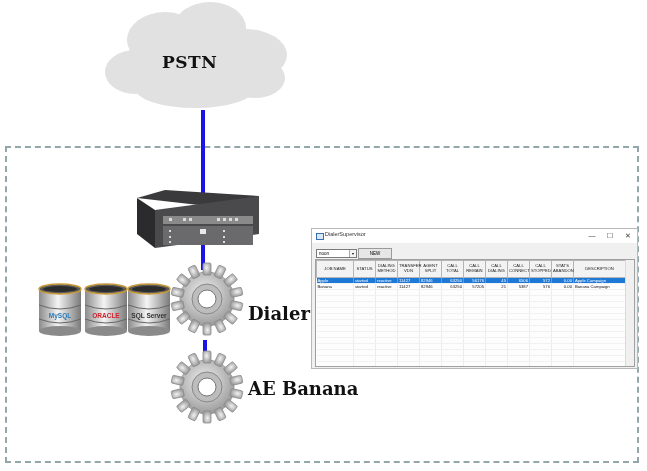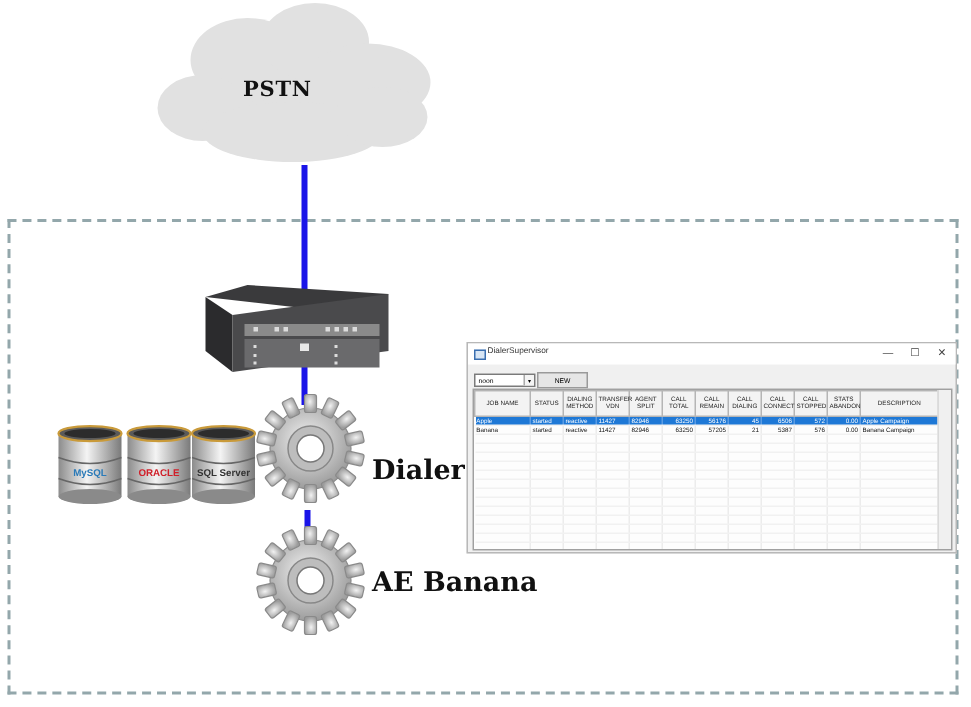--- a/index.html
+++ b/index.html
@@ -7,21 +7,21 @@
   .abs { position:absolute; }
 
   
   #enclosure { left:5px; top:146px; width:634px; height:317px; border:2px dashed #93a7ab; box-sizing:border-box; }
 
   
   .link { position:absolute; background:#1a14e8; width:4px; }
 
   
   .node-label { position:absolute; font-family:"DejaVu Serif", serif; font-weight:bold; color:#111; }
-  #pstn-label { left:162px; top:52px; font-size:14px; letter-spacing:0.5px; }
+  #pstn-label { left:162px; top:52px; font-size:17px; letter-spacing:0.5px; }
   #dialer-label { left:248px; top:303px; font-size:18px; }
   #ae-label { left:248px; top:378px; font-size:18px; }
 
   
   .db { position:absolute; width:44px; height:54px; }
   .db-text { position:absolute; left:0; right:0; top:29px; text-align:center; font-family:"Liberation Sans", sans-serif; font-size:6.5px; font-weight:bold; }
 
   
   #win { left:311px; top:228px; width:327px; height:141px; background:#f0f0f0; border:1px solid #b8b8b8; box-sizing:border-box; font-family:"Liberation Sans", sans-serif; }
   #titlebar { position:absolute; left:0; top:0; right:0; height:14px; background:#ffffff; }

